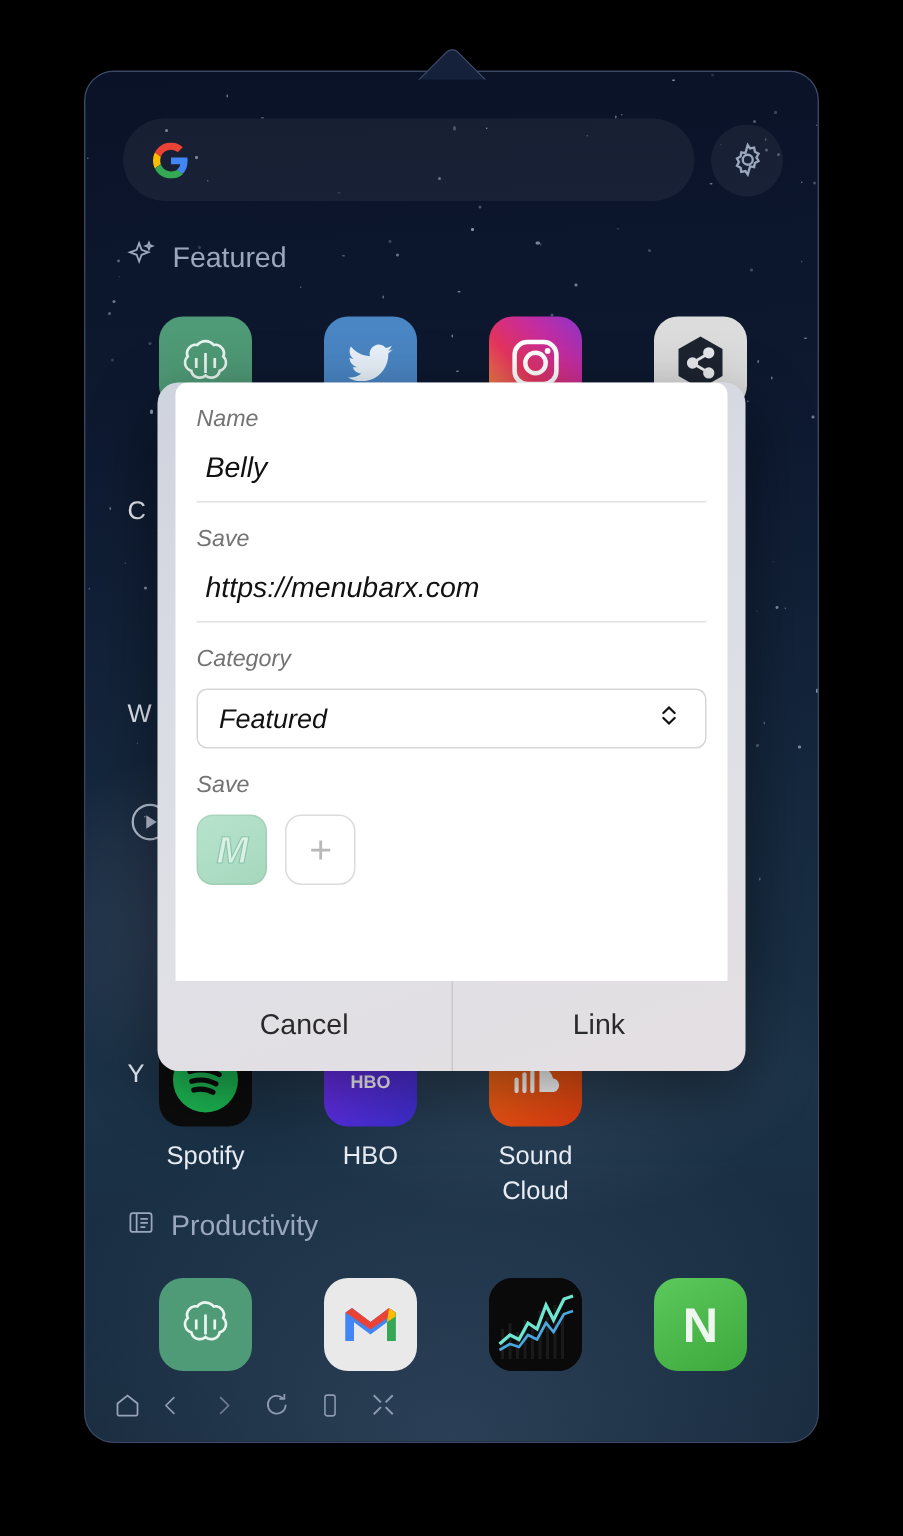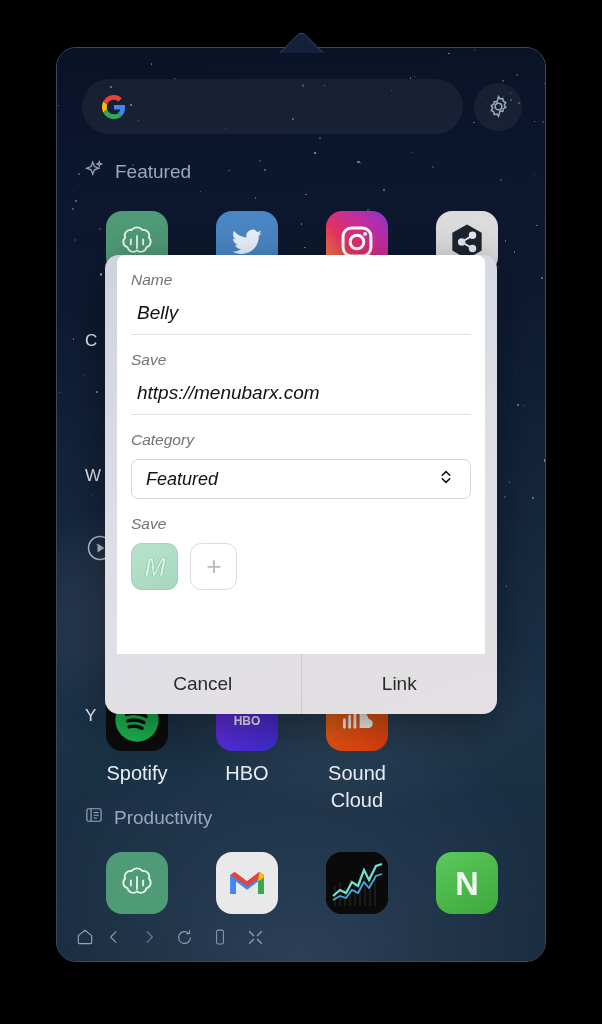--- a/index.html
+++ b/index.html
@@ -76,21 +76,21 @@
 
   
   .grid { position:absolute; left:25px; width:440px; display:flex; }
   .app { width:110px; display:flex; flex-direction:column; align-items:center; }
   .app .tile {
     width:62px; height:62px; border-radius:16px;
     display:flex; align-items:center; justify-content:center;
     overflow:hidden; position:relative;
   }
   .app .name {
-    margin-top:9px; font-size:20px; color:#e8edf5; text-align:center;
+    margin-top:9px; font-size:17px; color:#e8edf5; text-align:center;
     line-height:1.35; width:92px; word-wrap:break-word;
   }
 
   
   .bottombar {
     position:absolute; left:0; bottom:0; width:100%; height:44px;
     display:flex; align-items:center; padding:0 18px; gap:10px;
     color:#8d9ab2;
   }
   .url { font-size:15.5px; color:#9eaac0; flex:1; white-space:nowrap; }

